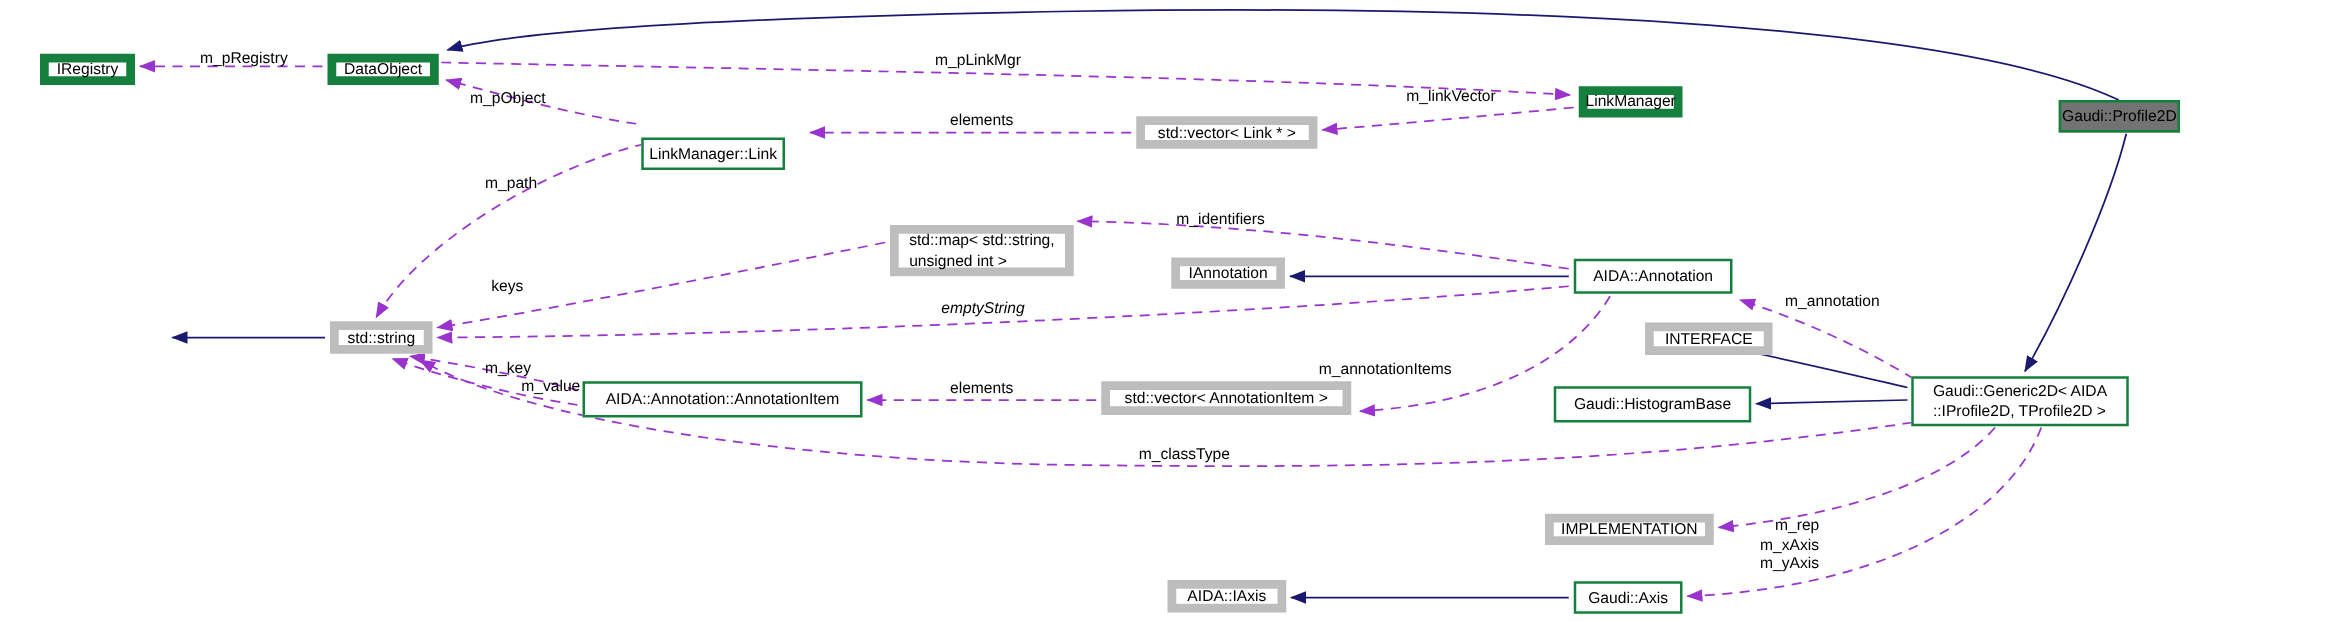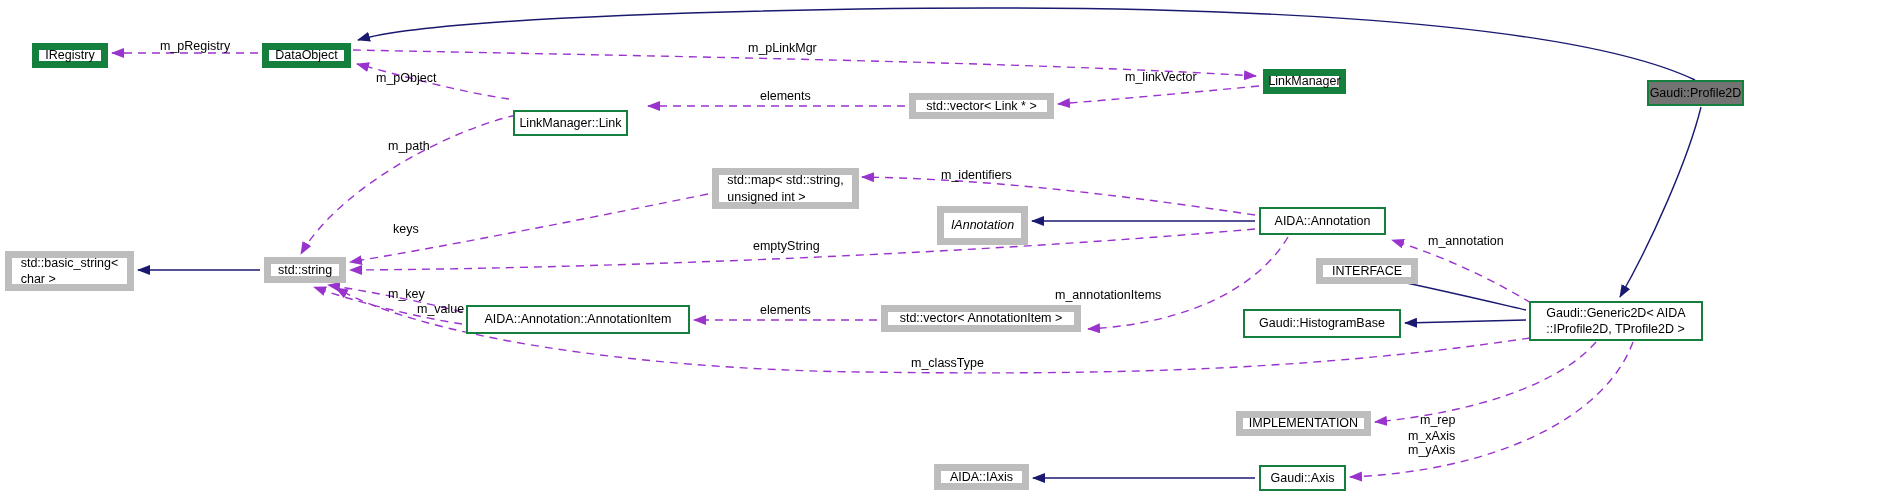--- a/index.html
+++ b/index.html
@@ -65,46 +65,44 @@
     <path class="edge-dashed" d="M1596,342 C1558,386 1470,413 1375,422" marker-end="url(#arr-purple)"></path>
     <path class="edge-dashed" d="M1633,342 C1604,420 1492,471 1350,477" marker-end="url(#arr-purple)"></path>
   </svg>
 
   <div class="node" style="left:32px;top:43px;width:76px;height:25px;">IRegistry</div>
   <div class="node" style="left:262px;top:43px;width:89px;height:25px;">DataObject</div>
   <div class="node bold" style="left:513px;top:89px;width:115px;height:26px;margin-top:21px;">LinkManager::Link</div>
   <div class="node gray" style="left:909px;top:93px;width:145px;height:26px;">std::vector&lt; Link * &gt;</div>
   <div class="node" style="left:1263px;top:69px;width:83px;height:25px;">LinkManager</div>
   <div class="node bold focus" style="left:1647px;top:80px;width:97px;height:26px;">Gaudi::Profile2D</div>
-  <div class="node gray" style="left:712px;top:168px;width:147px;height:41px;">std::map&lt; std::string,
+  <div class="node gray" style="left:712px;top:180px;width:147px;height:41px;">std::map&lt; std::string,
 unsigned int &gt;</div>
-  <div class="node gray" style="left:937px;top:206px;width:91px;height:39px;font-style:italic;">IAnnotation</div>
+  <div class="node gray" style="left:937px;top:206px;width:91px;height:25px;">IAnnotation</div>
   <div class="node bold" style="left:1259px;top:207px;width:127px;height:28px;">AIDA::Annotation</div>
   <div class="node gray" style="left:1316px;top:258px;width:102px;height:26px;">INTERFACE</div>
   <div class="node bold" style="left:1243px;top:309px;width:158px;height:29px;">Gaudi::HistogramBase</div>
   <div class="node bold" style="left:1529px;top:301px;width:174px;height:40px;">Gaudi::Generic2D&lt; AIDA
 ::IProfile2D, TProfile2D &gt;</div>
-  <div class="node gray" style="left:5px;top:251px;width:129px;height:40px;">std::basic_string&lt;
-char &gt;</div>
   <div class="node gray" style="left:264px;top:257px;width:82px;height:26px;">std::string</div>
   <div class="node bold" style="left:466px;top:305px;width:224px;height:29px;">AIDA::Annotation::AnnotationItem</div>
   <div class="node gray" style="left:881px;top:305px;width:200px;height:27px;">std::vector&lt; AnnotationItem &gt;</div>
   <div class="node gray" style="left:1236px;top:411px;width:135px;height:25px;">IMPLEMENTATION</div>
   <div class="node gray" style="left:934px;top:464px;width:95px;height:26px;">AIDA::IAxis</div>
   <div class="node bold" style="left:1259px;top:465px;width:87px;height:26px;">Gaudi::Axis</div>
 
   <div class="elabel" style="left:160px;top:39px;">m_pRegistry</div>
   <div class="elabel" style="left:376px;top:71px;">m_pObject</div>
   <div class="elabel" style="left:748px;top:41px;text-align:right;">m_pLinkMgr</div>
   <div class="elabel" style="left:760px;top:89px;">elements</div>
   <div class="elabel" style="left:1125px;top:70px;">m_linkVector</div>
   <div class="elabel" style="left:388px;top:139px;">m_path</div>
   <div class="elabel" style="left:393px;top:222px;">keys</div>
   <div class="elabel" style="left:941px;top:168px;">m_identifiers</div>
-  <div class="elabel" style="left:753px;top:239px;">emptyString</div>
+  <div class="elabel" style="left:753px;top:239px;font-style:italic;">emptyString</div>
   <div class="elabel" style="left:1428px;top:234px;">m_annotation</div>
   <div class="elabel" style="left:388px;top:287px;">m_key</div>
   <div class="elabel" style="left:381px;top:302px;padding-left:36px;">m_value</div>
   <div class="elabel" style="left:760px;top:303px;">elements</div>
   <div class="elabel" style="left:1055px;top:288px;">m_annotationItems</div>
   <div class="elabel" style="left:911px;top:356px;">m_classType</div>
   <div class="elabel" style="left:1420px;top:413px;">m_rep</div>
   <div class="elabel" style="left:1408px;top:429px;">m_xAxis
 m_yAxis</div>
 

